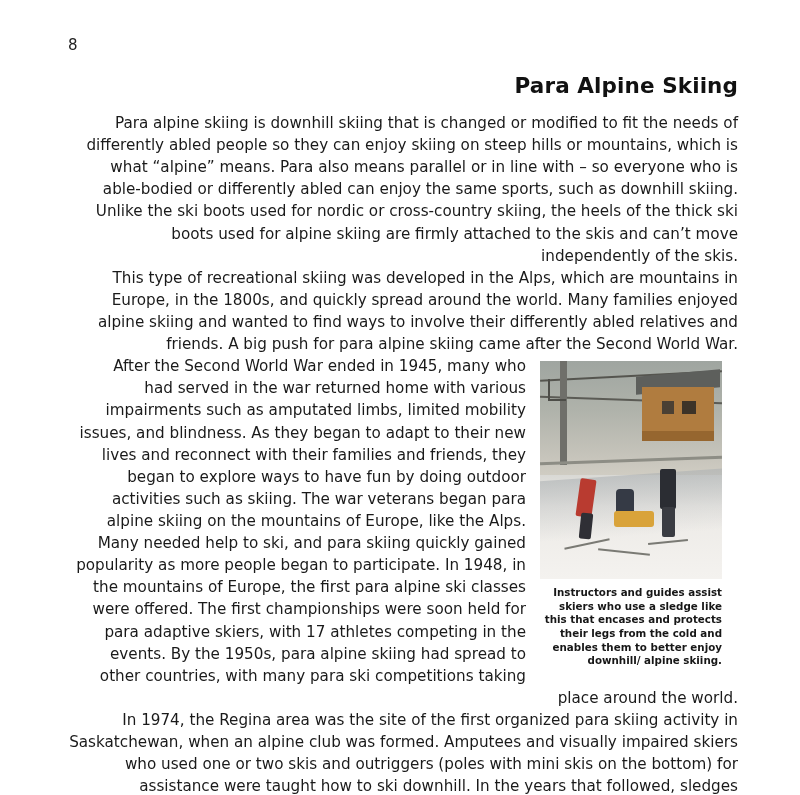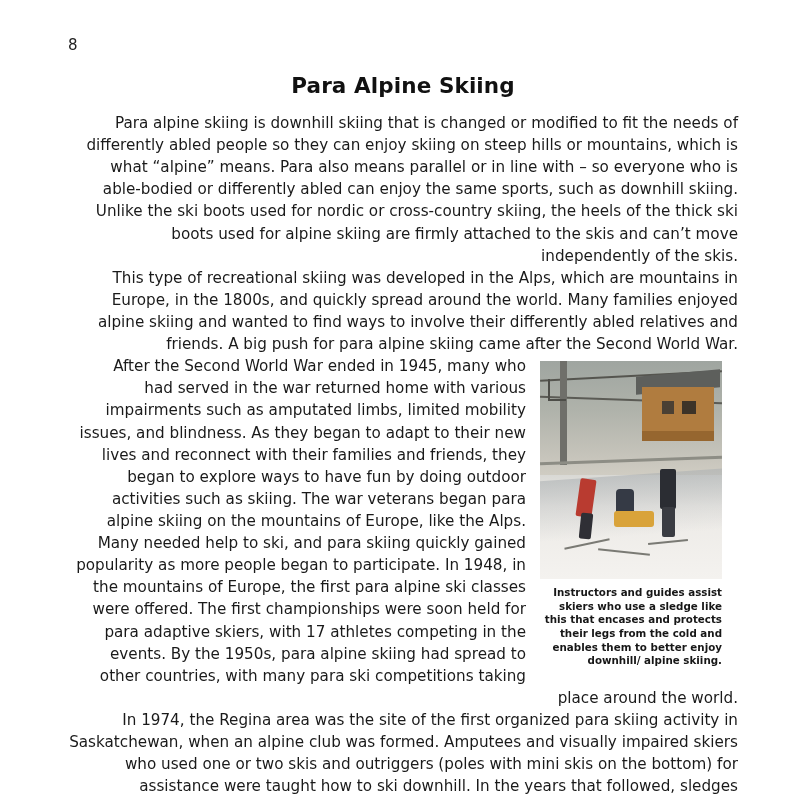--- a/index.html
+++ b/index.html
@@ -21,21 +21,21 @@
     box-sizing: border-box;
     padding: 30px 62px 0 68px;
   }
   .page-number {
     font-size: 15px;
     color: #222;
     line-height: 1;
     margin: 8px 0 0 0;
   }
   .title {
-    text-align: center;
+    text-align: right;
     font-size: 21.5px;
     font-weight: bold;
     color: #111;
     margin: 20px 0 14px 0;
     letter-spacing: 0.1px;
   }
   .body-text {
     font-size: 15.2px;
     line-height: 1.455;
     color: #1a1a1a;

